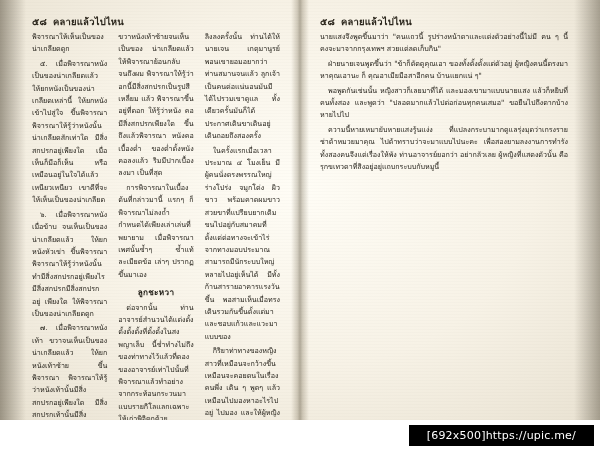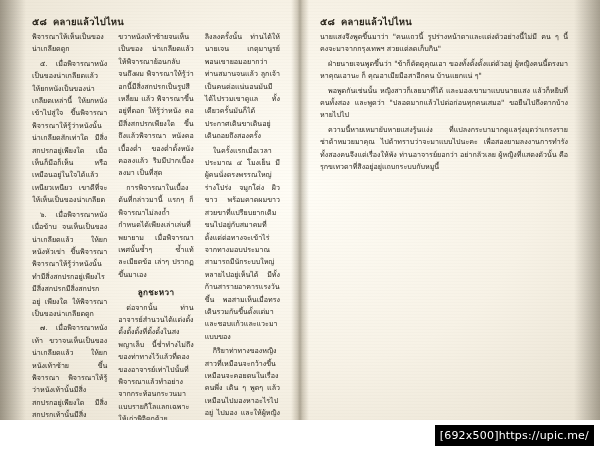--- a/index.html
+++ b/index.html
@@ -137,21 +137,21 @@
   }
   #watermark {
     position: absolute;
     right: 6px;
     top: 5px;
     background: #000000;
     color: #ffffff;
     font-family: "DejaVu Sans", sans-serif;
     font-size: 11px;
     line-height: 15px;
-    padding: 3px 5px;
+    padding: 3px 18px;
     letter-spacing: .2px;
     white-space: nowrap;
   }
 </style>
 </head>
 <body>
 
 <div id="scan">
 
   <div class="page left">

